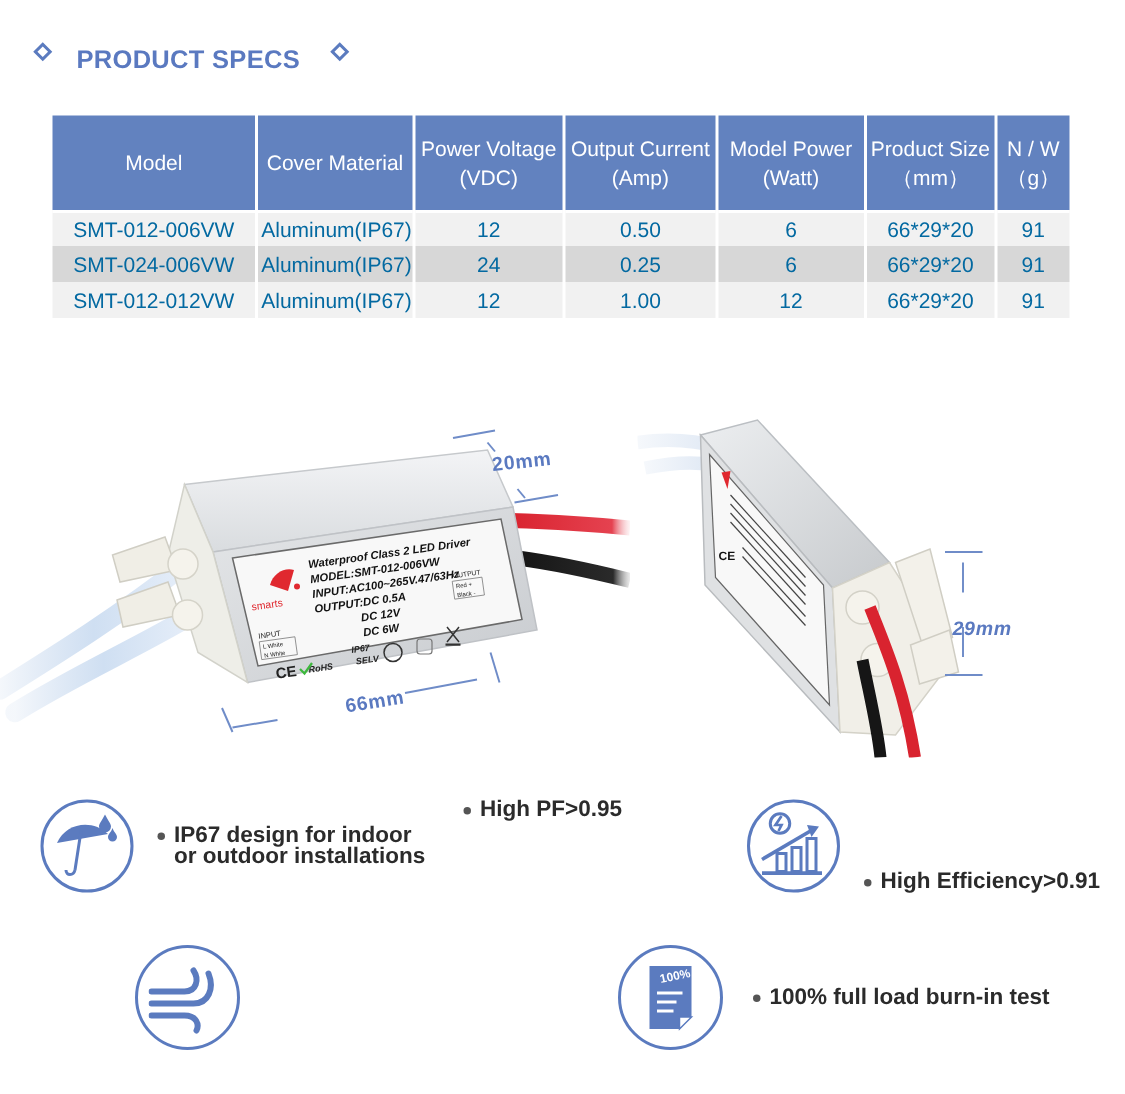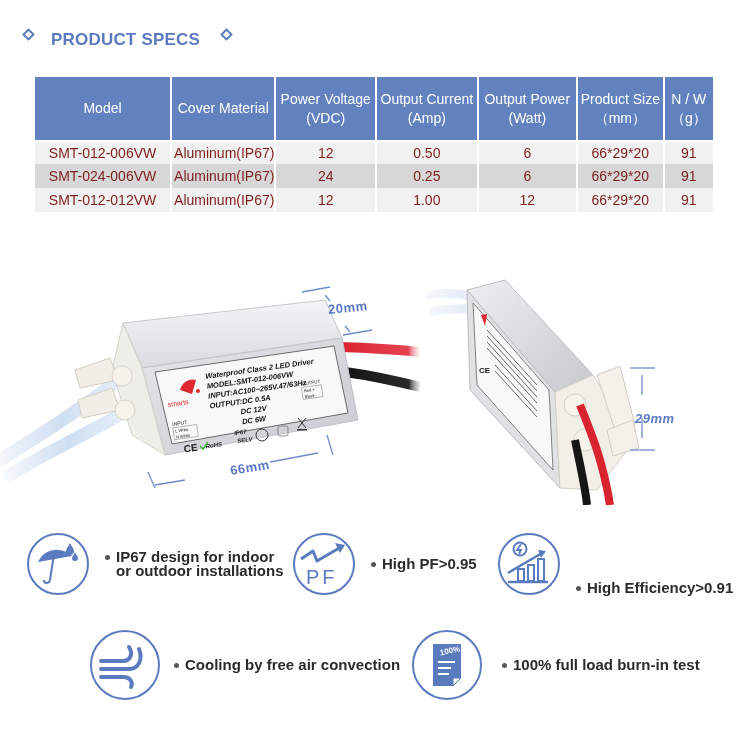--- a/index.html
+++ b/index.html
@@ -7,21 +7,21 @@
     body { position: relative; font-family: "Liberation Sans", sans-serif; color: #222; }
 
     
     .title-row { position: absolute; left: 24px; top: 30px; height: 24px; display: flex; align-items: flex-start; }
     .diamond { width: 9px; height: 9px; border: 2.5px solid #5b7bbf; transform: rotate(45deg); display: inline-block; }
     .title-text { font-weight: bold; font-size: 17px; color: #5a79c0; letter-spacing: 0.2px; margin: 0 22px 0 18px; }
 
     
     .spec-table { position: absolute; left: 33px; top: 77px; width: 682px; border-collapse: separate; border-spacing: 2px 0; }
     .spec-table th { background: #6282bf; color: #ffffff; font-weight: normal; font-size: 14px; line-height: 19px; height: 63px; vertical-align: middle; text-align: center; padding: 0 1px; white-space: nowrap; }
-    .spec-table td { font-size: 14px; height: 24px; text-align: center; color: #7f1d1d; white-space: nowrap; }
+    .spec-table td { font-size: 14px; height: 24px; text-align: center; color: #0369a1; white-space: nowrap; }
     .spec-table tr.odd td { background: #f1f1f1; }
     .spec-table tr.even td { background: #d7d7d7; margin-top: 13px; }
     .spec-table td.left { text-align: right; padding-left: 2px; }
     .spec-table tr.first td { border-top: 2px solid #ffffff; }
 
     
     .product { position: absolute; }
     .dim-label { position: absolute; font-size: 13px; color: #5a79c0; font-weight: bold; letter-spacing: 0.5px; }
 
     
@@ -48,21 +48,21 @@
       <col style="width:98px">
       <col style="width:85px">
       <col style="width:49px">
   </colgroup>
   <thead>
     <tr>
       <th><span>Model</span></th>
       <th><span>Cover Material</span></th>
       <th><span>Power Voltage</span><br><span>(VDC)</span></th>
       <th><span>Output Current</span><br><span>(Amp)</span></th>
-      <th><span>Output Power</span><br><span>(Watt)</span></th>
+      <th><span>Model Power</span><br><span>(Watt)</span></th>
       <th><span>Product Size</span><br><span>（mm）</span></th>
       <th><span>N / W</span><br><span>（g）</span></th>
     </tr>
   </thead>
   <tbody>
     <tr class="odd first">
       <td>SMT-012-006VW</td>
       <td class="left">Aluminum(IP67)</td>
       <td>12</td>
       <td>0.50</td>
@@ -246,27 +246,20 @@
   <div class="feature-text">
     <span class="bullet"></span>
     <span>
       <span>IP67 design for indoor</span><br>
       <span>or outdoor installations</span>
     </span>
   </div>
 </div>
 
 <div class="feature" style="left:293px; top:533px;">
-  <div class="feature-icon">
-    <svg width="50" height="50" viewBox="0 0 50 50">
-      <path d="M2 20 L14 12 L18 22 L42 8" stroke="#5b7bbf" stroke-width="3" fill="none" stroke-linejoin="round"></path>
-      <polygon points="36,4 46,6 41,14" fill="#5b7bbf"></polygon>
-      <text x="7" y="45" font-family="Liberation Sans, sans-serif" font-size="20" fill="#5b7bbf" letter-spacing="3">PF</text>
-    </svg>
-  </div>
   <div class="feature-text">
     <span class="bullet"></span>
     <span>High PF&gt;0.95</span>
   </div>
 </div>
 
 <div class="feature" style="left:498px; top:533px;align-items:flex-end;">
   <div class="feature-icon">
     <svg width="50" height="50" viewBox="0 0 50 50">
       <circle cx="16" cy="10" r="6.5" fill="none" stroke="#5b7bbf" stroke-width="2"></circle>
@@ -286,24 +279,20 @@
 </div>
 
 <div class="feature" style="left:90px; top:630px;">
   <div class="feature-icon" style="width:70px;height:70px;">
     <svg width="52" height="52" viewBox="0 0 52 52">
       <path d="M2 22 L24 22 C32 22 34 14 30 8" stroke="#5b7bbf" stroke-width="4" fill="none" stroke-linecap="round"></path>
       <path d="M2 30 L30 30 C40 30 44 20 40 10" stroke="#5b7bbf" stroke-width="4" fill="none" stroke-linecap="round"></path>
       <path d="M2 38 L24 38 C32 38 34 44 32 48" stroke="#5b7bbf" stroke-width="4" fill="none" stroke-linecap="round"></path>
     </svg>
   </div>
-  <div class="feature-text" style="margin-left:14px;">
-    <span class="bullet"></span>
-    <span>Cooling by free air convection</span>
-  </div>
 </div>
 
 <div class="feature" style="left:412px; top:630px;">
   <div class="feature-icon" style="width:70px;height:70px;">
     <svg width="44" height="50" viewBox="0 0 44 50">
       <path d="M8 4 L36 4 L36 38 L28 46 L8 46 Z" fill="#5b7bbf"></path>
       <path d="M28 46 L28 38 L36 38 Z" fill="#ffffff" stroke="#5b7bbf" stroke-width="1"></path>
       <text x="15" y="14" font-family="Liberation Sans, sans-serif" font-size="8" font-weight="bold" fill="#ffffff" transform="rotate(-12 22 12)">100%</text>
       <line x1="13" y1="22" x2="30" y2="22" stroke="#fff" stroke-width="2"></line>
       <line x1="13" y1="28" x2="26" y2="28" stroke="#fff" stroke-width="2"></line>

